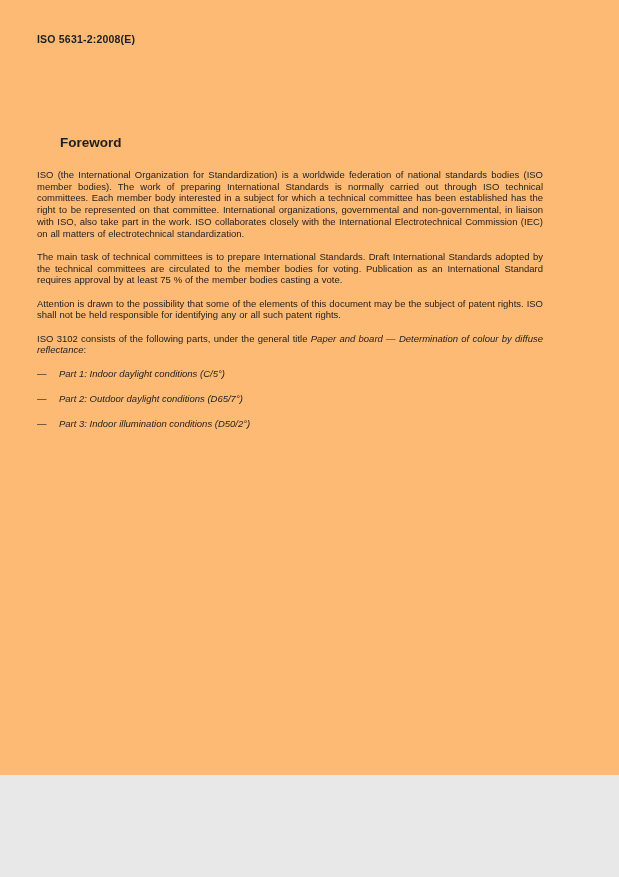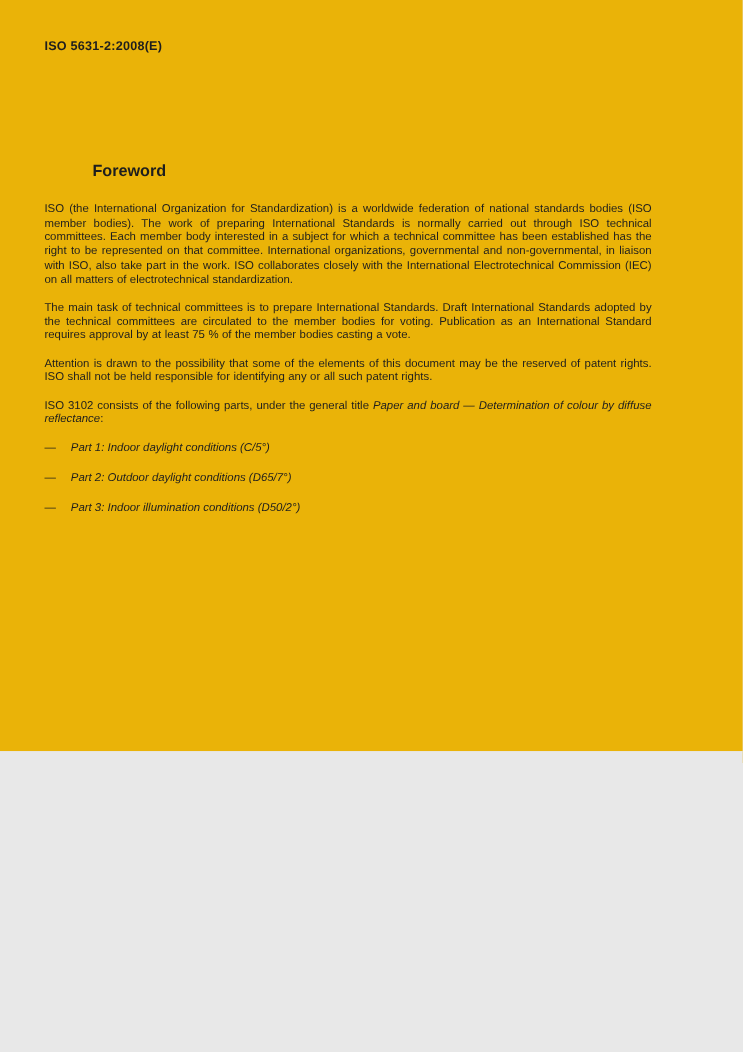--- a/index.html
+++ b/index.html
@@ -3,22 +3,22 @@
 <meta charset="utf-8">
 <style>
   html, body {
     margin: 0;
     padding: 0;
     background: #e8e8e8;
   }
   .page {
     position: relative;
     width: 619px;
-    height: 626px;
-    background: #eab308;
+    height: 775px;
+    background: #fdba74;
     font-family: "Liberation Sans", "DejaVu Sans", sans-serif;
     color: #1e1e1e;
     overflow: hidden;
     margin: 0 auto;
   }
   .running-header {
     position: absolute;
     left: 37px;
     top: 33px;
     font-size: 10.5px;
@@ -29,21 +29,21 @@
   .content {
     position: absolute;
     left: 37px;
     top: 135px;
     width: 506px;
   }
   .content h1 {
     font-size: 13.5px;
     line-height: 16px;
     font-weight: bold;
-    margin: 0 0 18px 17px;
+    margin: 0 0 18px 0;
     padding-left: 23px;
   }
   .content p {
     font-size: 9.5px;
     line-height: 11.7px;
     margin: 0 0 11.6px 0;
     text-align: justify;
     word-spacing: 0.25px;
   }
   .part-item {
@@ -84,21 +84,21 @@
 
   <main class="content">
 
     <h1>Foreword</h1>
 
     <p>ISO (the International Organization for Standardization) is a worldwide federation of national standards bodies (ISO member bodies). The work of preparing International Standards is normally carried out through ISO technical committees. Each member body interested in a subject for which a technical committee has been established has the right to be represented on that committee. International organizations, governmental and non-governmental, in liaison with ISO, also take part in the work. ISO collaborates closely with the International Electrotechnical Commission (IEC) on all matters of electrotechnical standardization.</p>
 
 
     <p>The main task of technical committees is to prepare International Standards. Draft International Standards adopted by the technical committees are circulated to the member bodies for voting. Publication as an International Standard requires approval by at least 75 % of the member bodies casting a vote.</p>
 
-    <p>Attention is drawn to the possibility that some of the elements of this document may be the reserved of patent rights. ISO shall not be held responsible for identifying any or all such patent rights.</p>
+    <p>Attention is drawn to the possibility that some of the elements of this document may be the subject of patent rights. ISO shall not be held responsible for identifying any or all such patent rights.</p>
 
 
     <p><span>ISO 3102 consists of the following parts, under the general title </span><i>Paper and board — Determination of colour by diffuse reflectance</i><span>:</span></p>
 
     <div class="part-item">
       <span class="marker">—</span>
       <span>Part 1: Indoor daylight conditions (C/5°)</span>
     </div>
 
     <div class="part-item">

